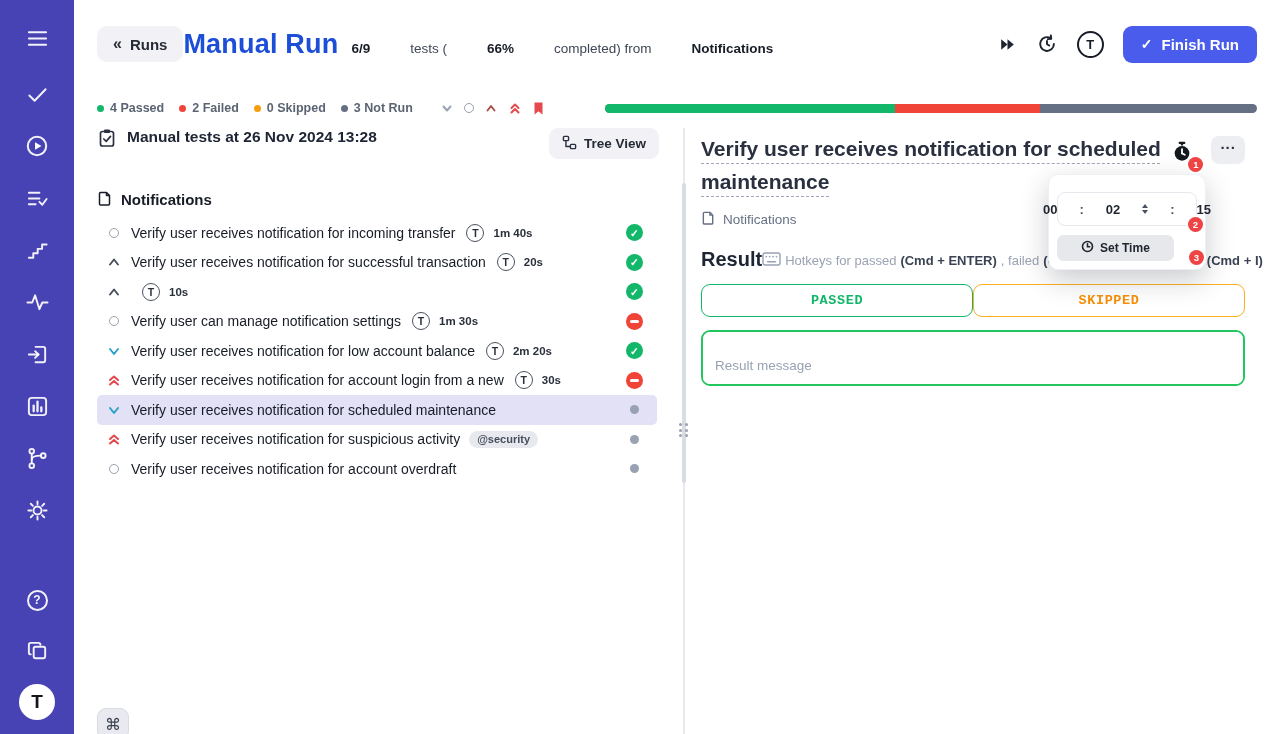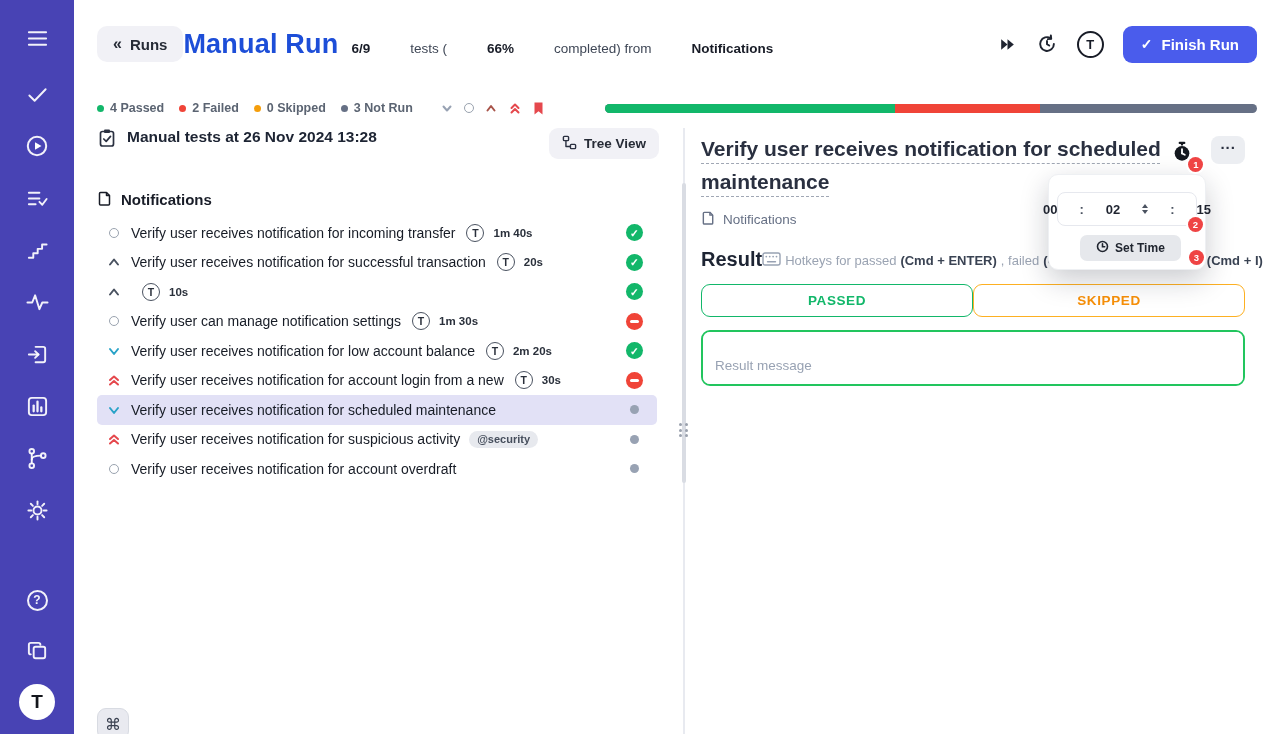--- a/index.html
+++ b/index.html
@@ -114,21 +114,21 @@
     font-size:9.5px; font-weight:700; display:flex; align-items:center; justify-content:center;
     box-shadow:0 0 0 2px #fff; z-index:7; }
   .badge-1 { right:-4px; bottom:-6px; }
   .badge-2 { right:-7px; bottom:-7px; }
   .badge-3 { right:-7px; bottom:-4px; }
   .breadcrumb { display:flex; align-items:center; gap:7px; margin-top:12px; color:#667085; font-size:13.5px; }
   .result-row { display:flex; align-items:baseline; margin-top:20px; }
   .result-label { font-size:20px; font-weight:700; color:#1d2433; }
   .hotkeys { margin-left:auto; display:flex; align-items:center; gap:4px; font-size:13px; color:#9aa3b2; white-space:nowrap; }
   .hotkeys .k { color:#3a4353; font-weight:700; }
-  .result-buttons { display:flex; margin-top:13px; }
+  .result-buttons { display:flex; margin-top:13px;font-family:Liberation Mono, monospace; }
   .rbtn { flex:1; height:33px; border-radius:9px; background:#fff; font-size:13.5px; font-weight:700; letter-spacing:.6px;
     display:flex; align-items:center; justify-content:center; font-family:inherit; cursor:pointer; }
   .rbtn.passed { border:1.6px solid #12b76a; color:#12b76a; }
   .rbtn.failed { border:1.6px solid #f97066; color:#f04438; }
   .rbtn.skipped { border:1.6px solid #fdb022; color:#f79009; }
   .result-msg { margin-top:13px; width:100%; height:52px; border:2px solid #22c55e; border-radius:9px;
     padding:26px 12px; font-size:13.5px; font-family:inherit; color:#a16207; resize:none; outline:none; }
   .result-msg::placeholder { color:#98a2b3; }
 
   
@@ -139,21 +139,21 @@
     font-family:inherit; cursor:pointer; }
   .rec-dot { width:7px; height:7px; border-radius:50%; background:#c81e1e; border:2px solid #fff; }
   .time-row { position:relative; margin-top:9px; border:1px solid #e6e8ee; border-radius:8px; height:34px;
     display:flex; align-items:center; justify-content:center; gap:22px; font-size:13px; font-weight:700; color:#1f2430; }
   .tval { cursor:text; } .tsep { color:#4a5260; }
   .spin { display:flex; flex-direction:column; gap:2.5px; cursor:pointer; }
   .spin .up { width:0; height:0; border-left:3.5px solid transparent; border-right:3.5px solid transparent; border-bottom:4px solid #4a5260; }
   .spin .dn { width:0; height:0; border-left:3.5px solid transparent; border-right:3.5px solid transparent; border-top:4px solid #4a5260; }
   .settime-row { position:relative; margin-top:9px; }
   .settime-btn { height:26px; background:#e6e8ec; border:none; border-radius:7px; font-size:12px; font-weight:700;
-    color:#20252f; display:flex; align-items:center; gap:6px; padding:0 16px; font-family:inherit; cursor:pointer;margin-left:23px; }
+    color:#20252f; display:flex; align-items:center; gap:6px; padding:0 24px; font-family:inherit; cursor:pointer; }
 </style>
 </head>
 <body>
 
 <aside class="sidebar">
   <span class="sb-ic sb-menu">
     <svg width="23" height="23" viewBox="0 0 24 24" stroke-width="2.6">
         <line x1="3" y1="5.5" x2="21" y2="5.5"></line>
         <line x1="3" y1="12" x2="21" y2="12"></line>
         <line x1="3" y1="18.5" x2="21" y2="18.5"></line>

